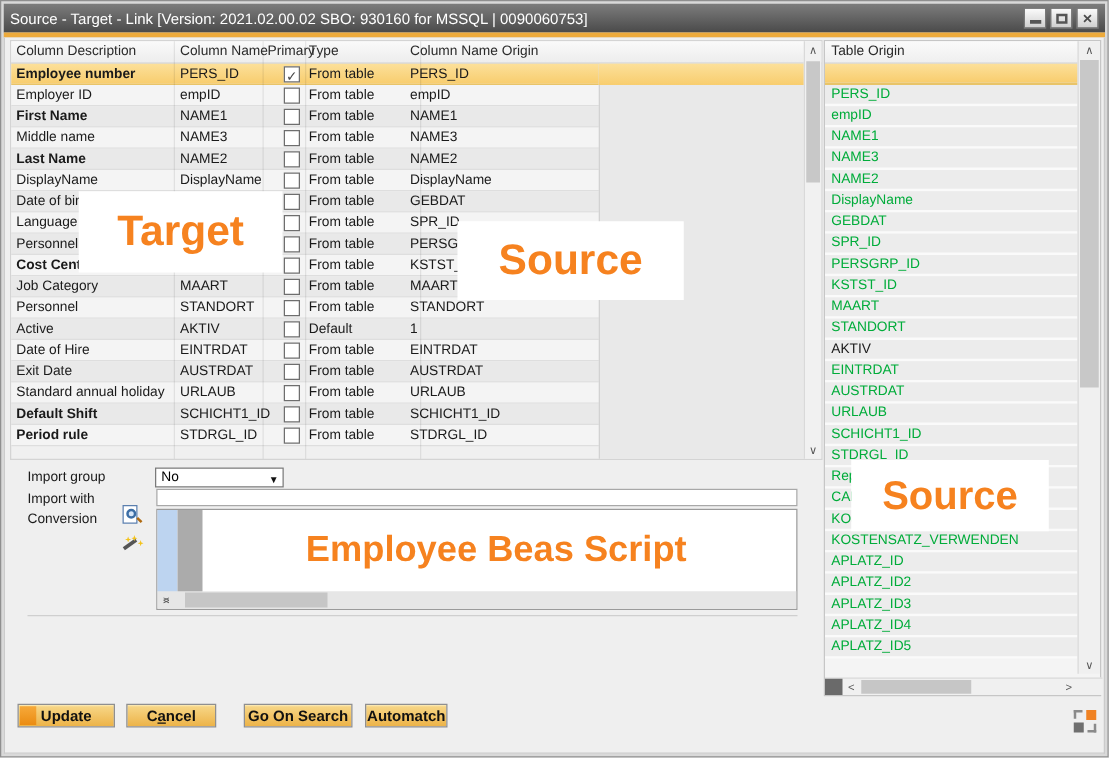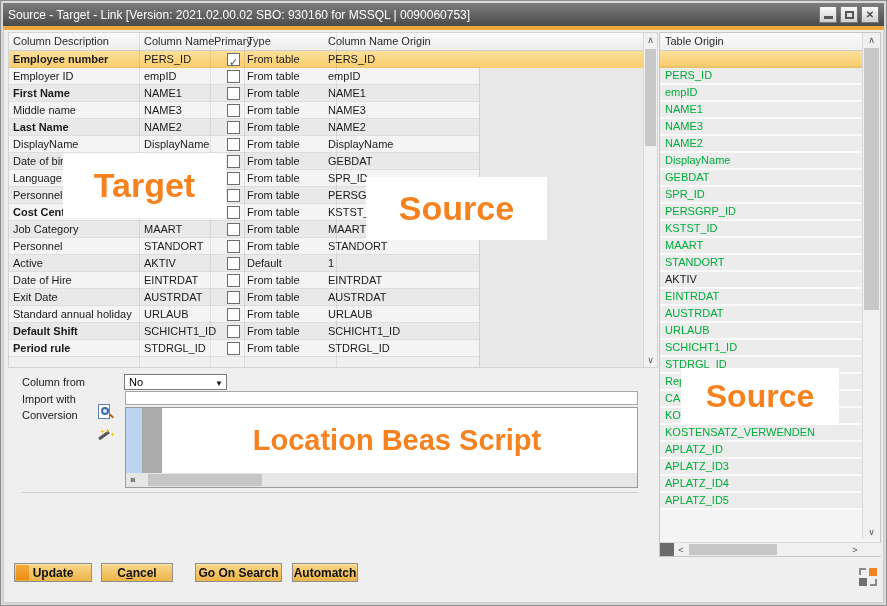--- a/index.html
+++ b/index.html
@@ -301,21 +301,21 @@
       <div class="vline" style="left:201px"></div>
       <div class="vline" style="left:235px"></div>
       <div class="vline" style="left:327px"></div>
       <div class="vsb">
         <span class="sb-arrow" style="top:0">∧</span>
         <span class="sb-thumb" style="top:16px;height:97px"></span>
         <span class="sb-arrow" style="bottom:0">∨</span>
       </div>
     </div>
 
-    <span class="flabel" style="left:18px;top:346px">Column from</span>
+    <span class="flabel" style="left:18px;top:346px">Import group</span>
     <div class="combo">
       <span>No</span>
       <span class="arr">▼</span>
     </div>
     <span class="flabel" style="left:18px;top:363px">Import with</span>
     <div class="tfield"></div>
     <span class="flabel" style="left:18px;top:379px">Conversion</span>
 
     <span class="icon-box" style="left:92px;top:374px">
       <span class="doc"></span>
@@ -399,20 +399,21 @@
           <div class="oitem">Repo</div>
 
           <div class="oitem">CAR</div>
 
           <div class="oitem">KOS</div>
 
           <div class="oitem">KOSTENSATZ_VERWENDEN</div>
 
           <div class="oitem">APLATZ_ID</div>
 
+          <div class="oitem">APLATZ_ID2</div>
 
           <div class="oitem">APLATZ_ID3</div>
 
           <div class="oitem">APLATZ_ID4</div>
 
           <div class="oitem">APLATZ_ID5</div>
         </div>
       <div class="vsb" style="height:506px">
         <span class="sb-arrow" style="top:0">∧</span>
         <span class="sb-thumb" style="top:15px;height:262px"></span>
@@ -422,21 +423,21 @@
         <span class="corner-block"></span>
         <span class="sb-arrow" style="left:14px">&lt;</span>
         <span class="sb-thumb" style="left:29px;width:88px;background:#c6c6c6"></span>
         <span class="sb-arrow" style="left:188px">&gt;</span>
       </div>
     </div>
 
     <div class="wm" style="left:59px;top:123px;width:163px;height:65px;font-size:34px">Target</div>
     <div class="wm" style="left:362px;top:147px;width:181px;height:63px;font-size:34px">Source</div>
     <div class="wm" style="left:677px;top:338px;width:158px;height:57px;font-size:32px">Source</div>
-    <div class="wm" style="left:159px;top:383px;width:468px;height:55px;font-size:29px">Location Beas Script</div>
+    <div class="wm" style="left:159px;top:383px;width:468px;height:55px;font-size:29px">Employee Beas Script</div>
 
     <div class="grip">
       <span class="tl"></span>
       <span class="tr"></span>
       <span class="bl"></span>
       <span class="br"></span>
     </div>
   </div>
 </div>
 

